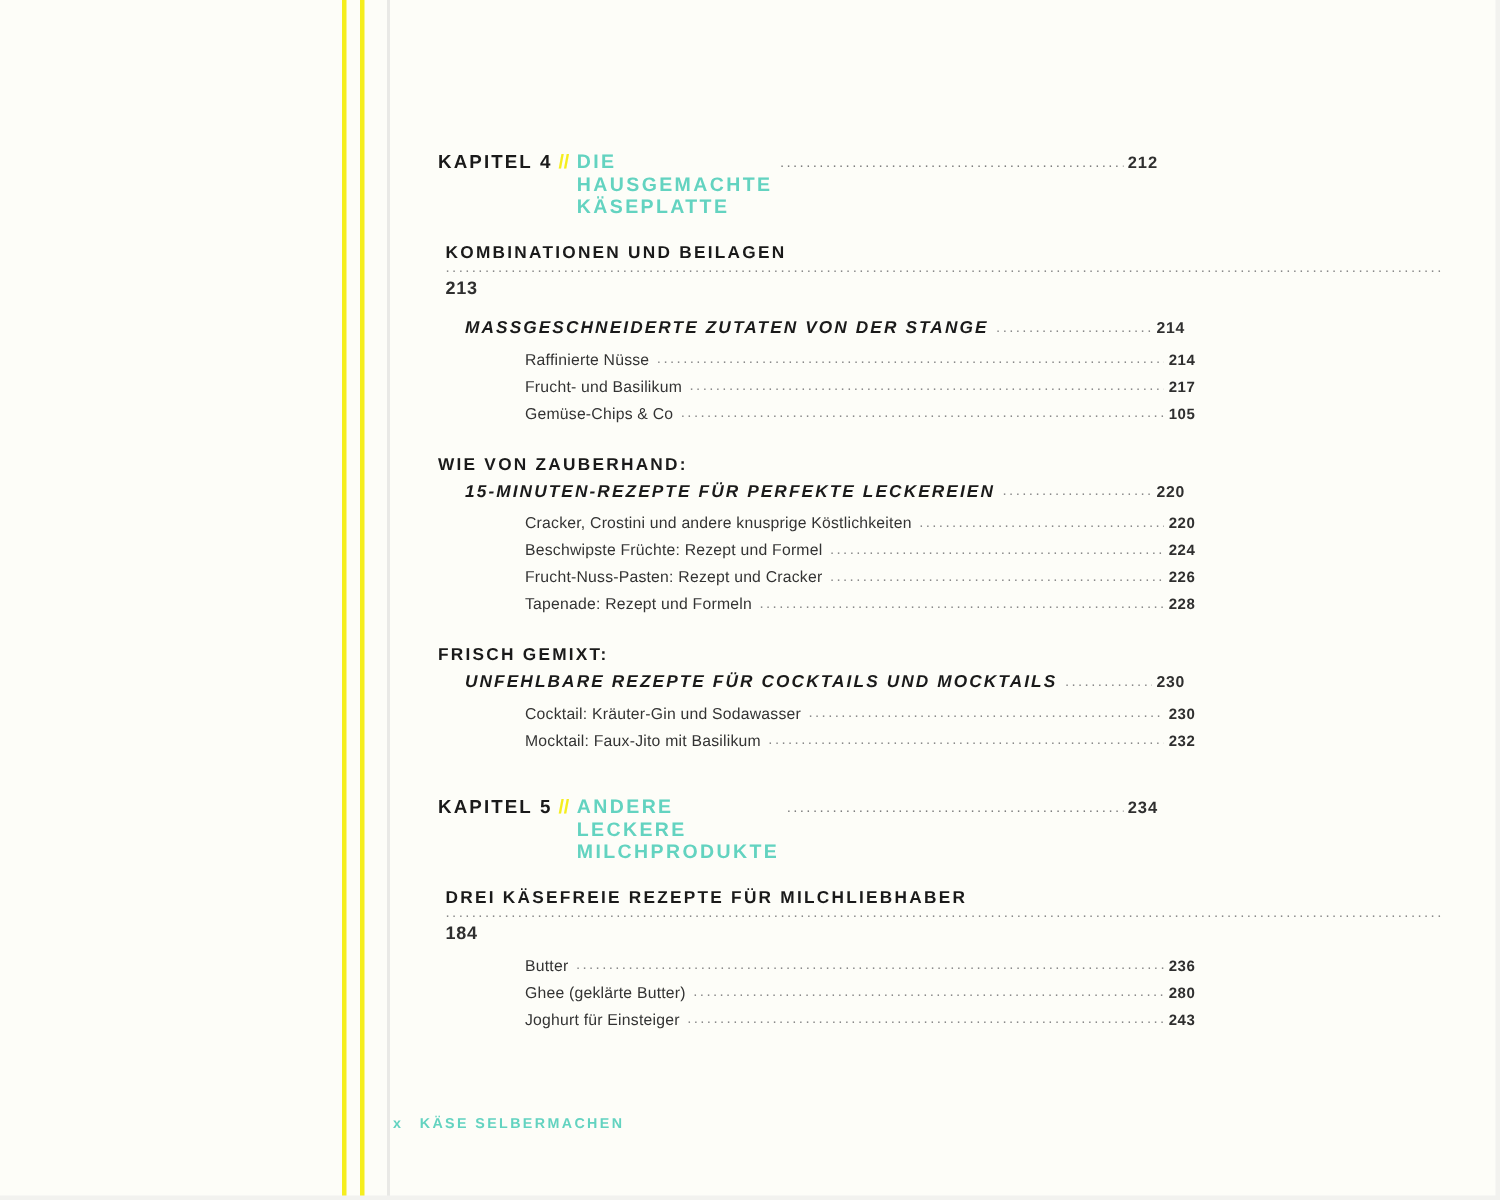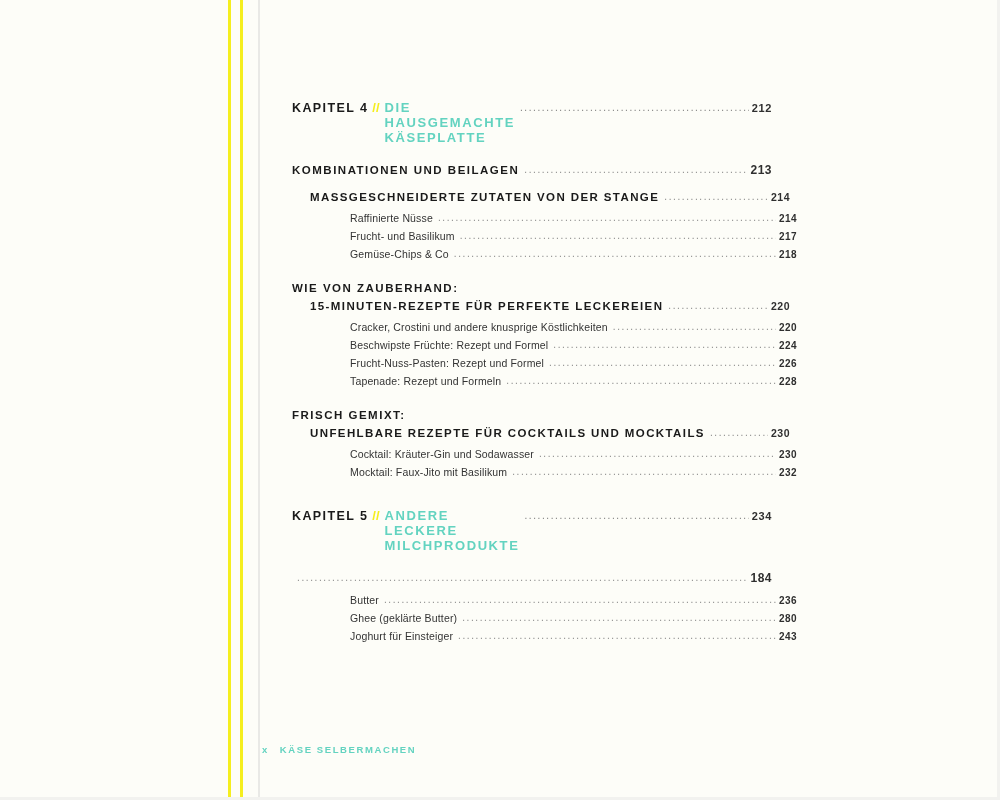--- a/index.html
+++ b/index.html
@@ -104,21 +104,21 @@
   }
   .chapter .leader { color: #7e7e7e; }
   .chapter .page-num {
     color: #2f2f2f;
     font-size: 11px;
     font-weight: bold;
     letter-spacing: 0.6px;
   }
 
   
-  .lvl1 { margin-bottom: 14px; }
+  .lvl1 { margin-bottom: 14px; flex-direction: column; }
   .lvl1 .label {
     font-size: 11.5px;
     font-weight: bold;
     letter-spacing: 1.5px;
     color: #1a1a1a;
     text-transform: uppercase;
   }
   .lvl1 .leader { color: #8a8a8a; }
   .lvl1 .page-num {
     font-size: 12px;
@@ -137,20 +137,21 @@
     text-transform: uppercase;
     margin-bottom: 6px;
   }
   .group-main { margin-left: 18px; margin-bottom: 9px; }
   .group-main .label {
     font-size: 11.5px;
     font-weight: bold;
     letter-spacing: 1.4px;
     color: #1a1a1a;
     text-transform: uppercase;
+    font-style: italic;
   }
   .group-main .leader { color: #8a8a8a; }
   .group-main .page-num {
     font-size: 10.5px;
     font-weight: bold;
     color: #2f2f2f;
     letter-spacing: 0.5px;
   }
 
   
@@ -235,21 +236,21 @@
         <span class="page-num">214</span>
       </div>
       <div class="row sub">
         <span class="label">Frucht- und Basilikum</span>
         <span class="leader">........................................................................................................................................................</span>
         <span class="page-num">217</span>
       </div>
       <div class="row sub">
         <span class="label">Gemüse-Chips &amp; Co</span>
         <span class="leader">........................................................................................................................................................</span>
-        <span class="page-num">218</span>
+        <span class="page-num">105</span>
       </div>
     </div>
 
     <div class="block-gap-lg"></div>
 
     <div class="group">
       <div class="group-intro">WIE VON ZAUBERHAND:</div>
       <div class="row group-main">
         <span class="label">15-MINUTEN-REZEPTE FÜR PERFEKTE LECKEREIEN</span>
         <span class="leader">........................................................................................................................................................</span>
@@ -259,21 +260,21 @@
         <span class="label">Cracker, Crostini und andere knusprige Köstlichkeiten</span>
         <span class="leader">........................................................................................................................................................</span>
         <span class="page-num">220</span>
       </div>
       <div class="row sub">
         <span class="label">Beschwipste Früchte: Rezept und Formel</span>
         <span class="leader">........................................................................................................................................................</span>
         <span class="page-num">224</span>
       </div>
       <div class="row sub">
-        <span class="label">Frucht-Nuss-Pasten: Rezept und Formel</span>
+        <span class="label">Frucht-Nuss-Pasten: Rezept und Cracker</span>
         <span class="leader">........................................................................................................................................................</span>
         <span class="page-num">226</span>
       </div>
       <div class="row sub">
         <span class="label">Tapenade: Rezept und Formeln</span>
         <span class="leader">........................................................................................................................................................</span>
         <span class="page-num">228</span>
       </div>
     </div>
 
@@ -303,20 +304,21 @@
     <div class="row chapter">
       <span class="label">KAPITEL 5</span>
       <span class="slashes">//</span>
       <span class="chapter-title">ANDERE LECKERE MILCHPRODUKTE</span>
       <span class="leader">........................................................................................................................................................</span>
       <span class="page-num">234</span>
     </div>
 
     <div class="group">
       <div class="row lvl1" style="margin-bottom:9px;">
+        <span class="label">DREI KÄSEFREIE REZEPTE FÜR MILCHLIEBHABER</span>
         <span class="leader">........................................................................................................................................................</span>
         <span class="page-num">184</span>
       </div>
       <div class="row sub">
         <span class="label">Butter</span>
         <span class="leader">........................................................................................................................................................</span>
         <span class="page-num">236</span>
       </div>
       <div class="row sub">
         <span class="label">Ghee (geklärte Butter)</span>

